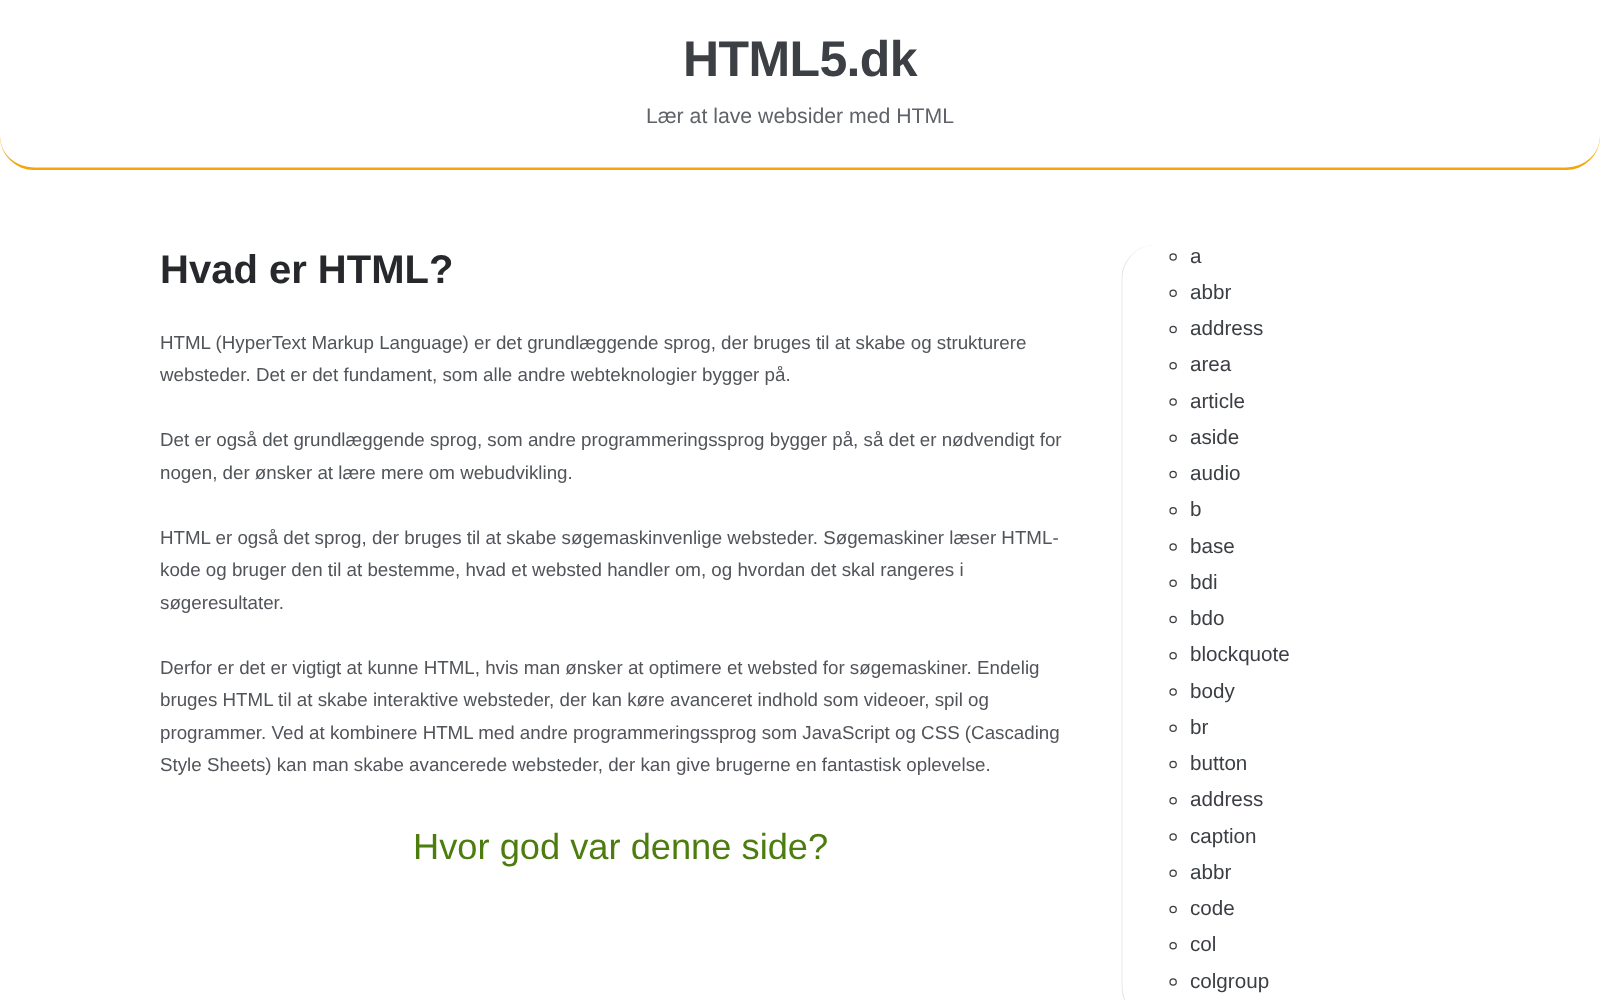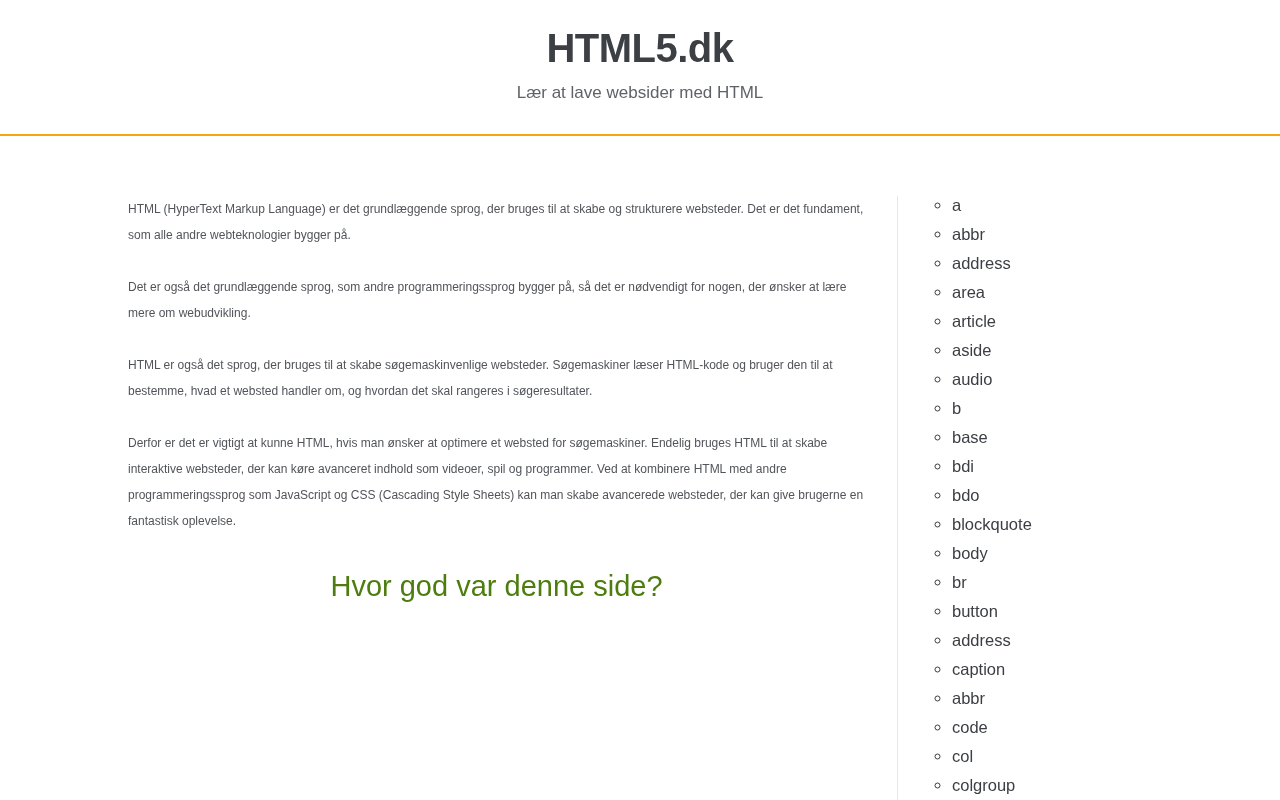--- a/index.html
+++ b/index.html
@@ -4,21 +4,21 @@
 <style>
   :root{
     --accent:#F4A60C;
     --divider:#E7E7E7;
     --heading:#26282C;
     --body-text:#515459;
     --muted:#5F6368;
     --title:#3C4045;
     --link:#3B3E43;
   }
-  *{box-sizing:border-box;}
+  *{box-sizing:border-box;border-radius:27px;}
   html,body{margin:0;padding:0;}
   body{
     width:1280px;
     background:#ffffff;
     font-family:"Liberation Sans","DejaVu Sans",sans-serif;
     -webkit-font-smoothing:antialiased;
   }
   
   .site-header{
     text-align:center;
@@ -62,21 +62,21 @@
   
   .article-title{
     margin:0 0 28px;
     font-size:32px;
     line-height:38px;
     font-weight:700;
     color:var(--heading);
   }
   .article-body p{
     margin:0 0 26px;
-    font-size:12px;
+    font-size:15px;
     line-height:26px;
     color:var(--body-text);
   }
   .rating-title{
     margin:34px 0 0;
     font-size:29px;
     line-height:36px;
     font-weight:400;
     color:#4d7c0f;
     text-align:center;
@@ -103,20 +103,21 @@
 <body>
 
 <header class="site-header">
   <h1 class="site-title">HTML5.dk</h1>
   <p class="site-tagline">Lær at lave websider med HTML</p>
 </header>
 
 <div class="content">
 
   <main class="main-col">
+    <h2 class="article-title">Hvad er HTML?</h2>
 
     <div class="article-body">
 
         <p>HTML (HyperText Markup Language) er det grundlæggende sprog, der bruges til at skabe og strukturere websteder. Det er det fundament, som alle andre webteknologier bygger på.</p>
 
 
         <p>Det er også det grundlæggende sprog, som andre programmeringssprog bygger på, så det er nødvendigt for nogen, der ønsker at lære mere om webudvikling.</p>
 
         <p>HTML er også det sprog, der bruges til at skabe søgemaskinvenlige websteder. Søgemaskiner læser HTML-kode og bruger den til at bestemme, hvad et websted handler om, og hvordan det skal rangeres i søgeresultater.</p>
 

